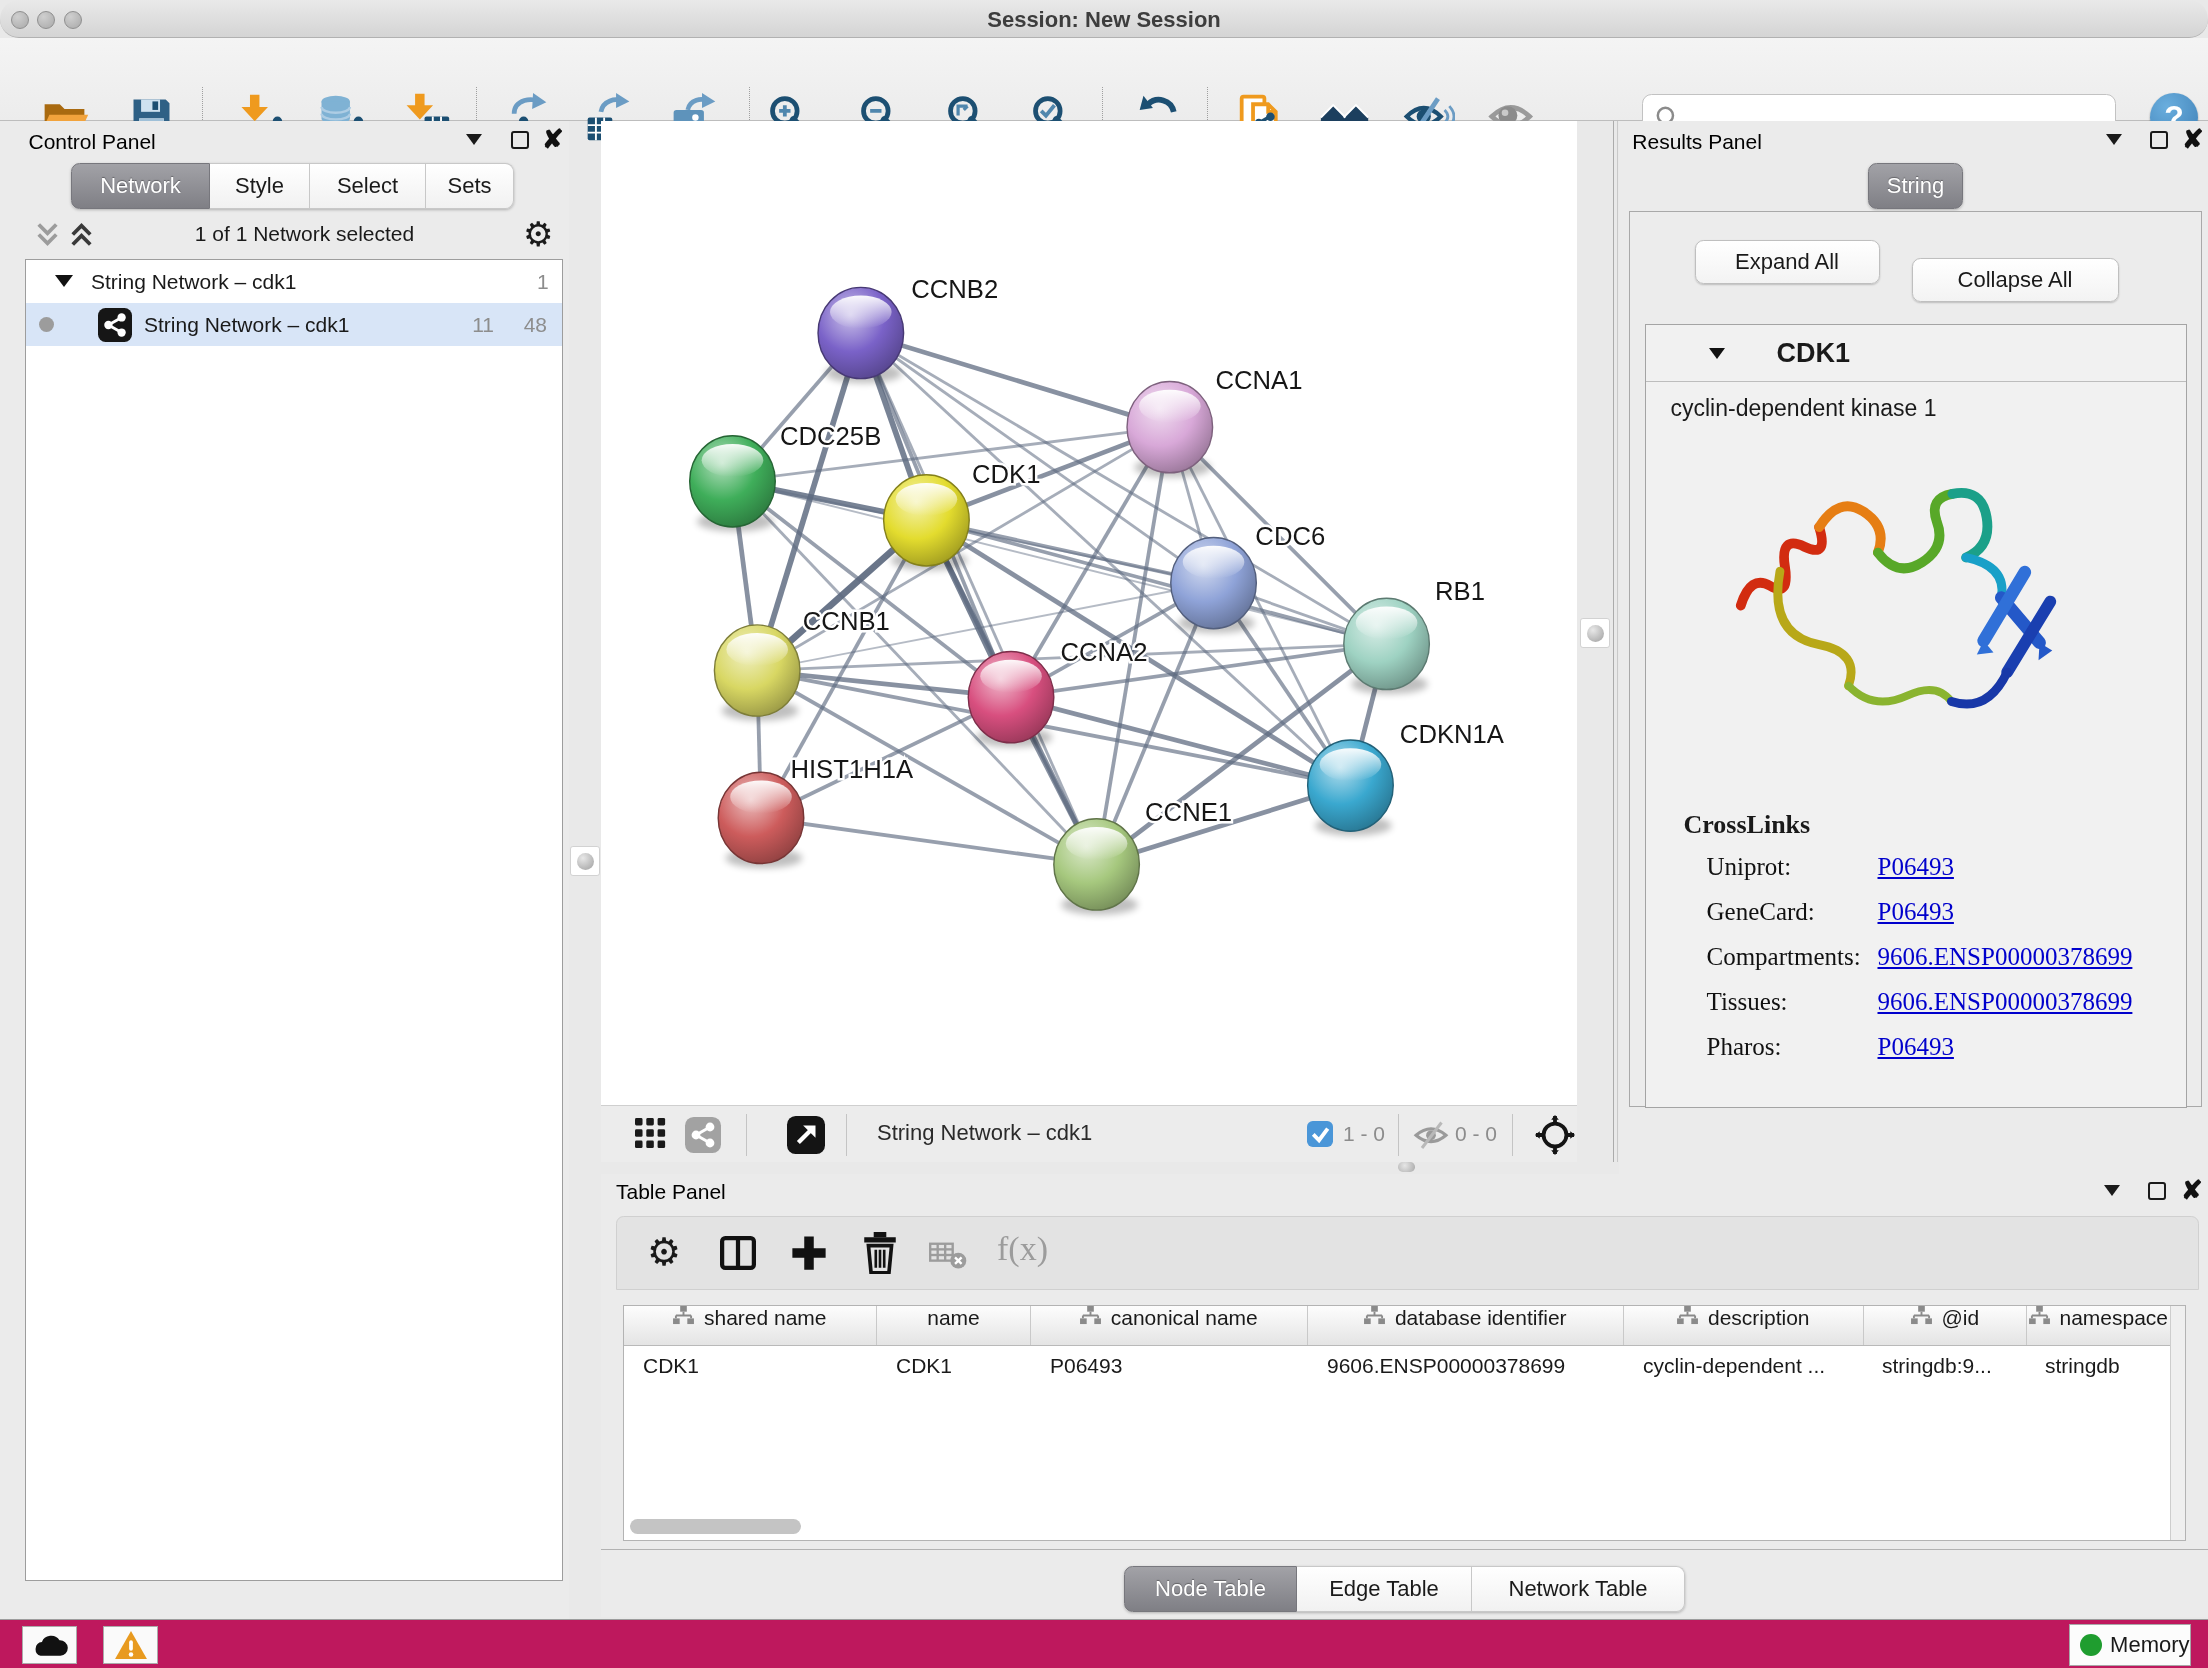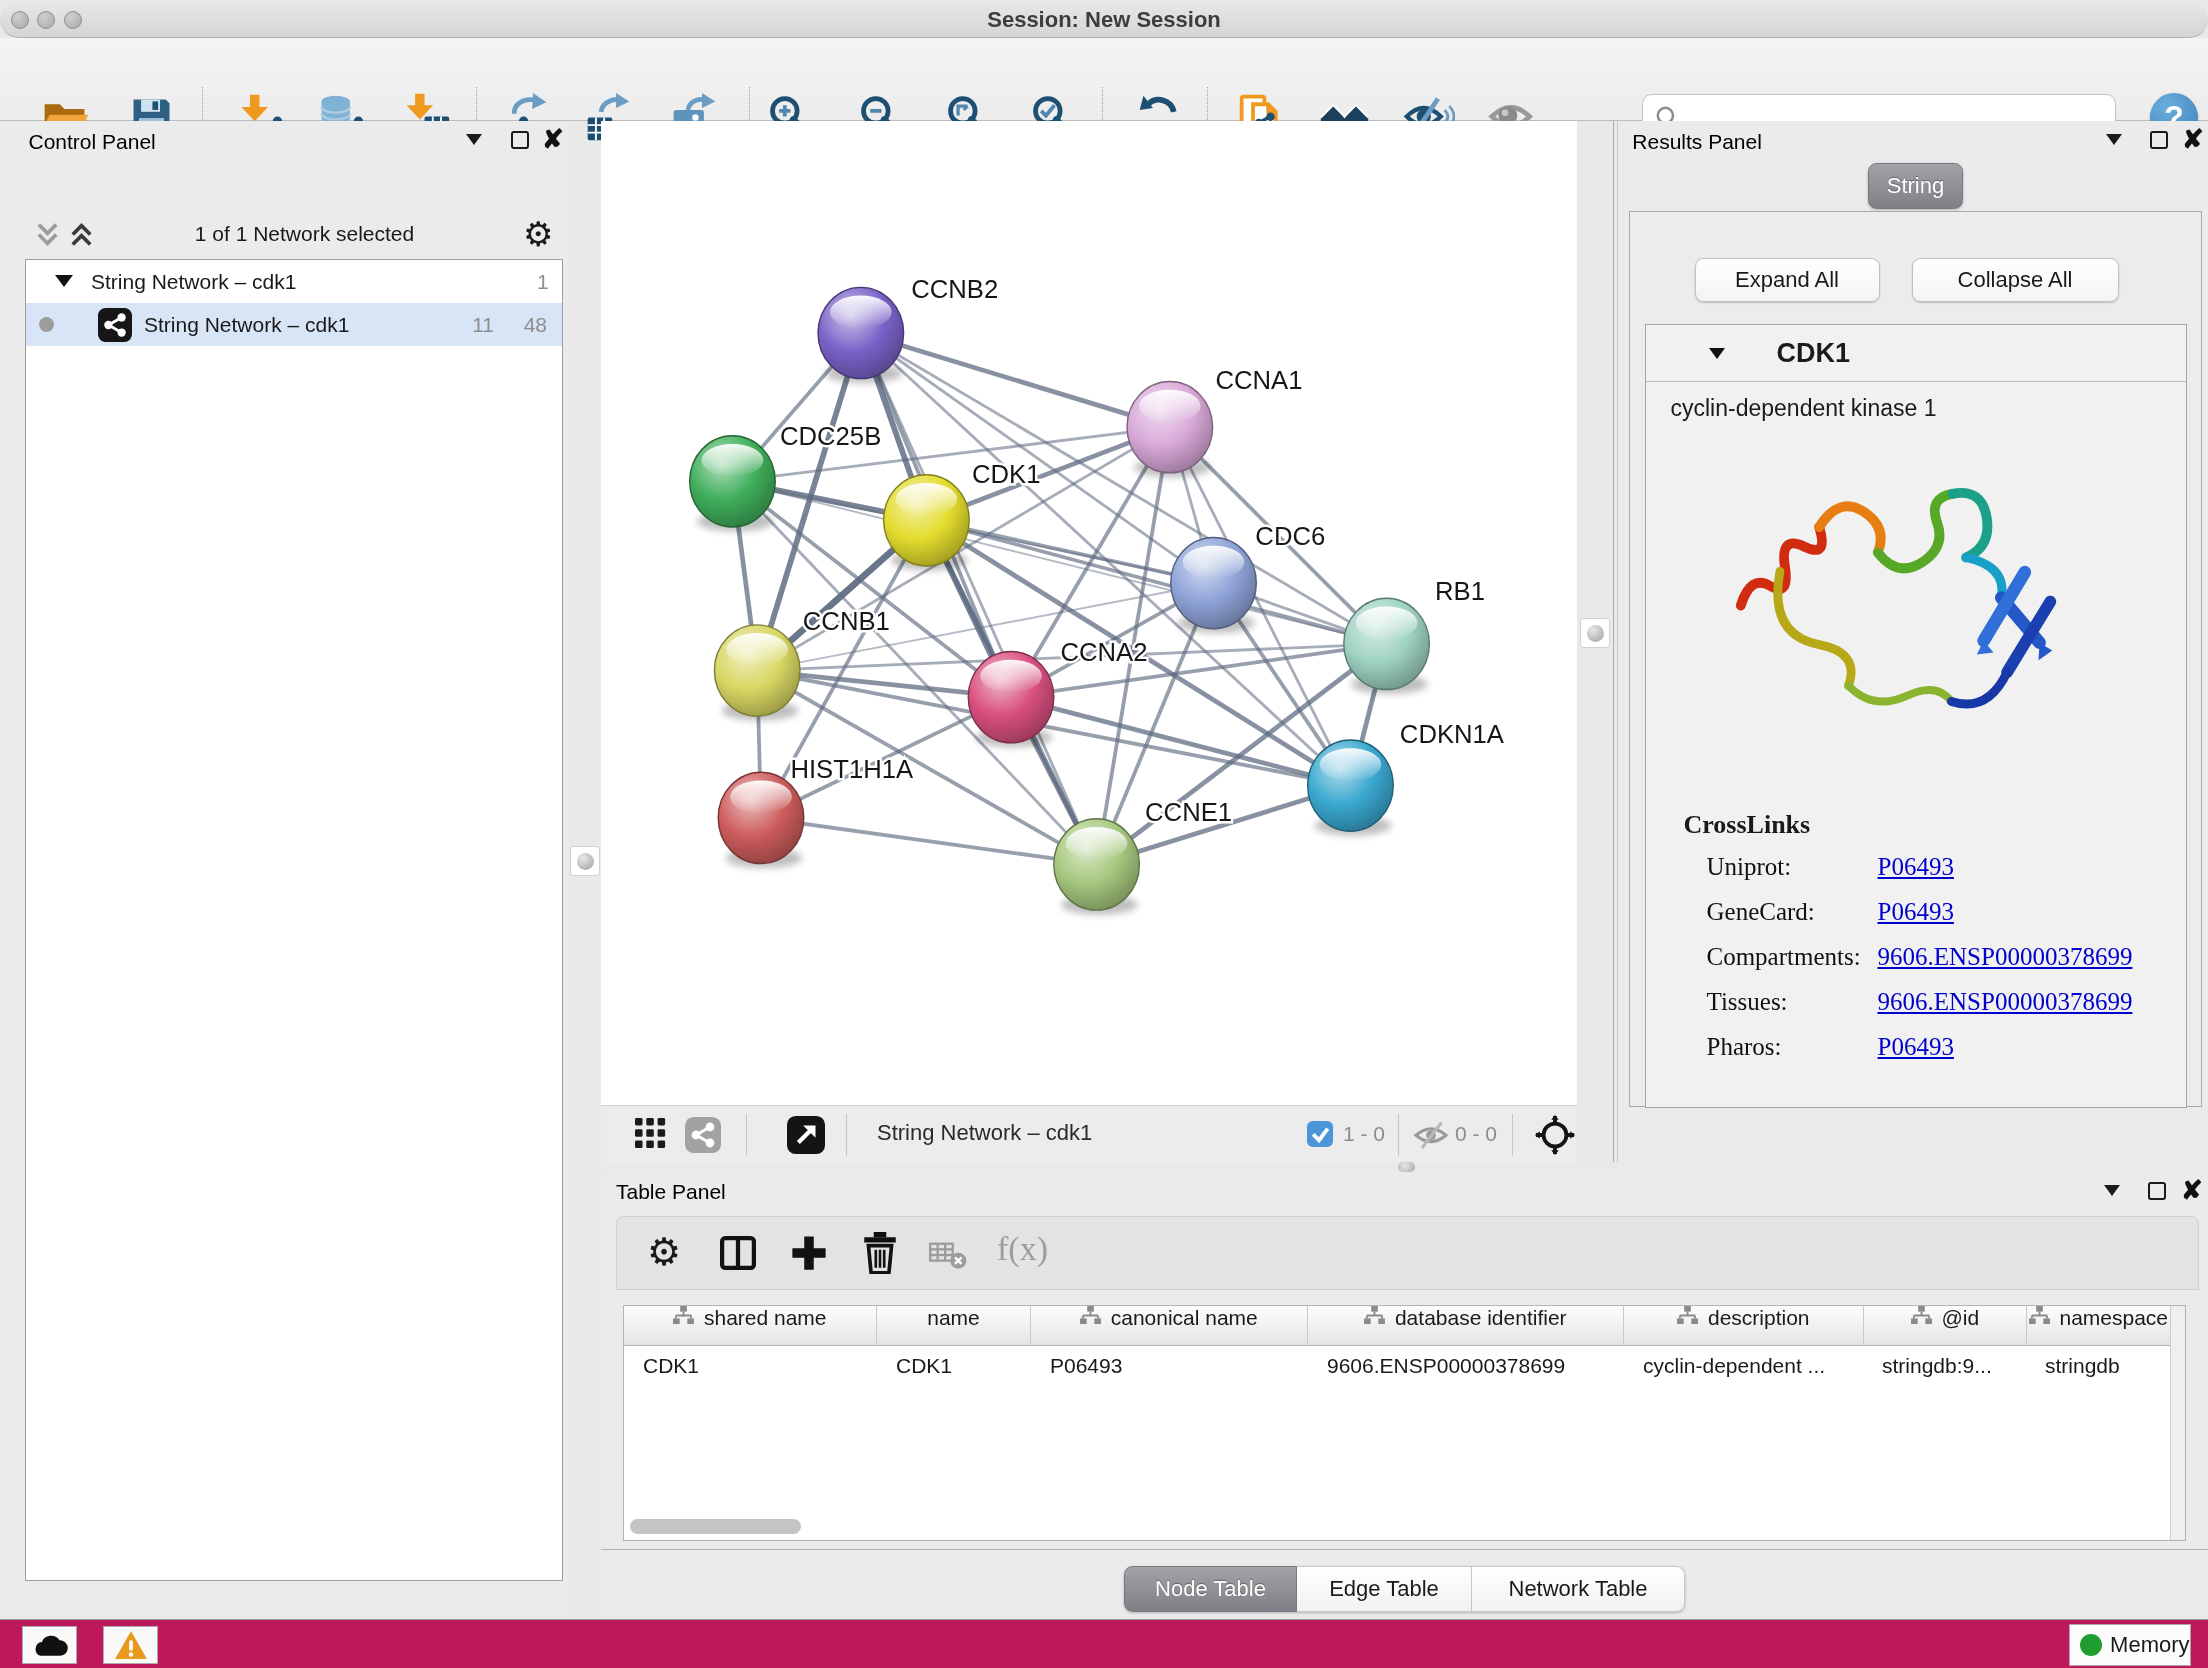--- a/index.html
+++ b/index.html
@@ -229,20 +229,26 @@
   </div>
   <div class="abs helpbtn">?</div>
 </div>
 
 <div class="abs cpanel">
   <div class="abs phead" style="left:28.5px; top:8.6px;">Control Panel</div>
   <div class="abs wbtn-arrow" style="left:466px; top:13.3px;"></div>
   <div class="abs wbtn-float" style="left:511px; top:9.5px;"></div>
   <div class="abs wbtn-close" style="left:542px; top:7.6px;">✘</div>
 
+  <div class="abs seg" style="left:71px; top:42px;">
+    <div class="tab sel" style="width:139px">Network</div>
+    <div class="tab" style="width:100px">Style</div>
+    <div class="tab" style="width:116px">Select</div>
+    <div class="tab" style="width:88px">Sets</div>
+  </div>
 
   <svg class="abs" style="left:34px; top:101px;" width="27" height="25" viewBox="0 0 20 20">
     <path d="M3 2 l7 7 7-7 M3 10 l7 7 7-7" stroke="#9c9c9c" stroke-width="3" fill="none"></path>
   </svg>
   <svg class="abs" style="left:68px; top:101px;" width="27" height="25" viewBox="0 0 20 20">
     <path d="M3 18 l7-7 7 7 M3 10 l7-7 7 7" stroke="#3a3a3a" stroke-width="3" fill="none"></path>
   </svg>
   <div class="abs" style="left:124px; top:101px; width:361px; text-align:center; font-size:21px;">1 of 1 Network selected</div>
   <span class="abs icon-gear" style="left:523px; top:93px; font-size:34px;">⚙</span>
 
@@ -606,21 +612,21 @@
   <div class="abs phead" style="left:13.3px; top:8.6px;">Results Panel</div>
   <div class="abs wbtn-arrow" style="left:487px; top:13.3px;"></div>
   <div class="abs wbtn-float" style="left:531px; top:9.5px;"></div>
   <div class="abs wbtn-close" style="left:563px; top:7.6px;">✘</div>
 
   <div class="abs seg" style="left:249px; top:42px;">
     <div class="tab sel only" style="width:95px">String</div>
   </div>
 
   <div class="abs rbox">
-    <div class="abs rbtn" style="left:65px; top:46px; width:185px; line-height:42px;">Expand All</div>
+    <div class="abs rbtn" style="left:65px; top:28px; width:185px; line-height:42px;">Expand All</div>
     <div class="abs rbtn" style="left:282px; top:46px; width:207px; line-height:42px;">Collapse All</div>
 
     <div class="abs cdkbox">
       <div class="cdkhead">
         <div class="abs wbtn-arrow" style="left:63px; top:23px; border-top-color:#111;"></div>
         <div class="abs" style="left:131px; top:13.3px; font-size:27px; font-weight:bold;">CDK1</div>
       </div>
       <div class="abs" style="left:25px; top:70px; font-size:23px;">cyclin-dependent kinase 1</div>
 
       <svg class="abs" style="left:52px; top:114px;" width="399" height="333" viewBox="0 0 400 340">

